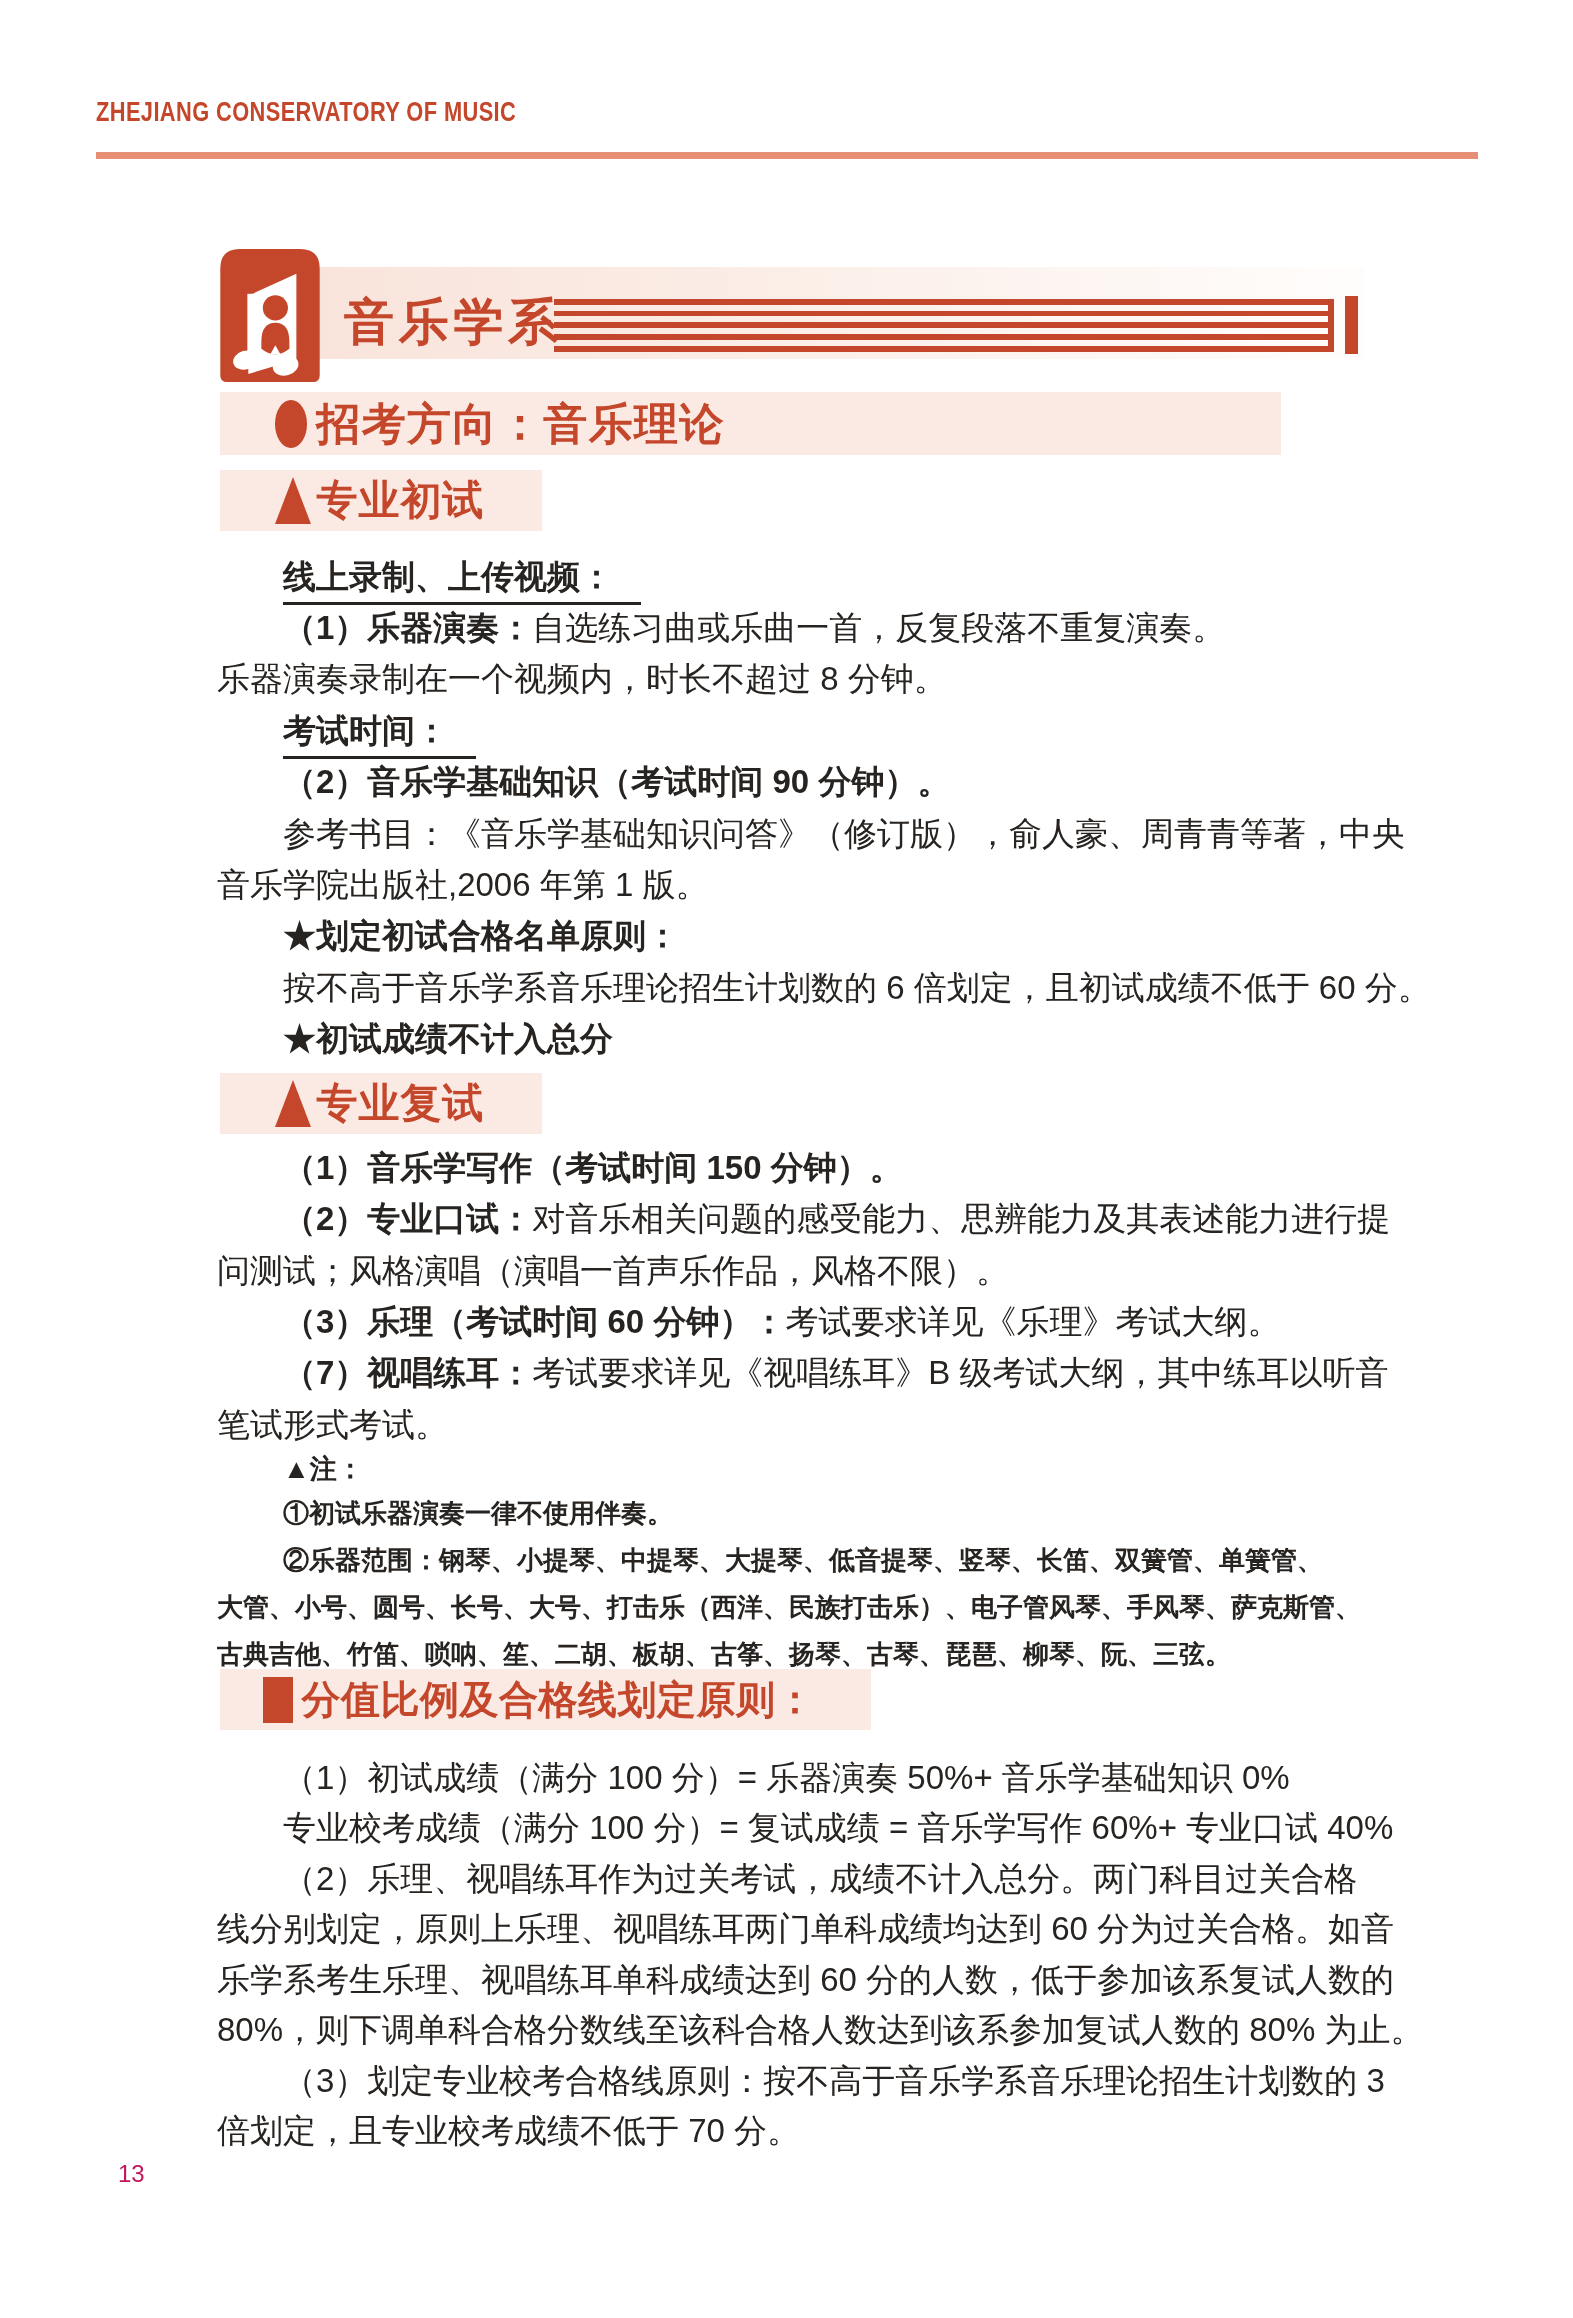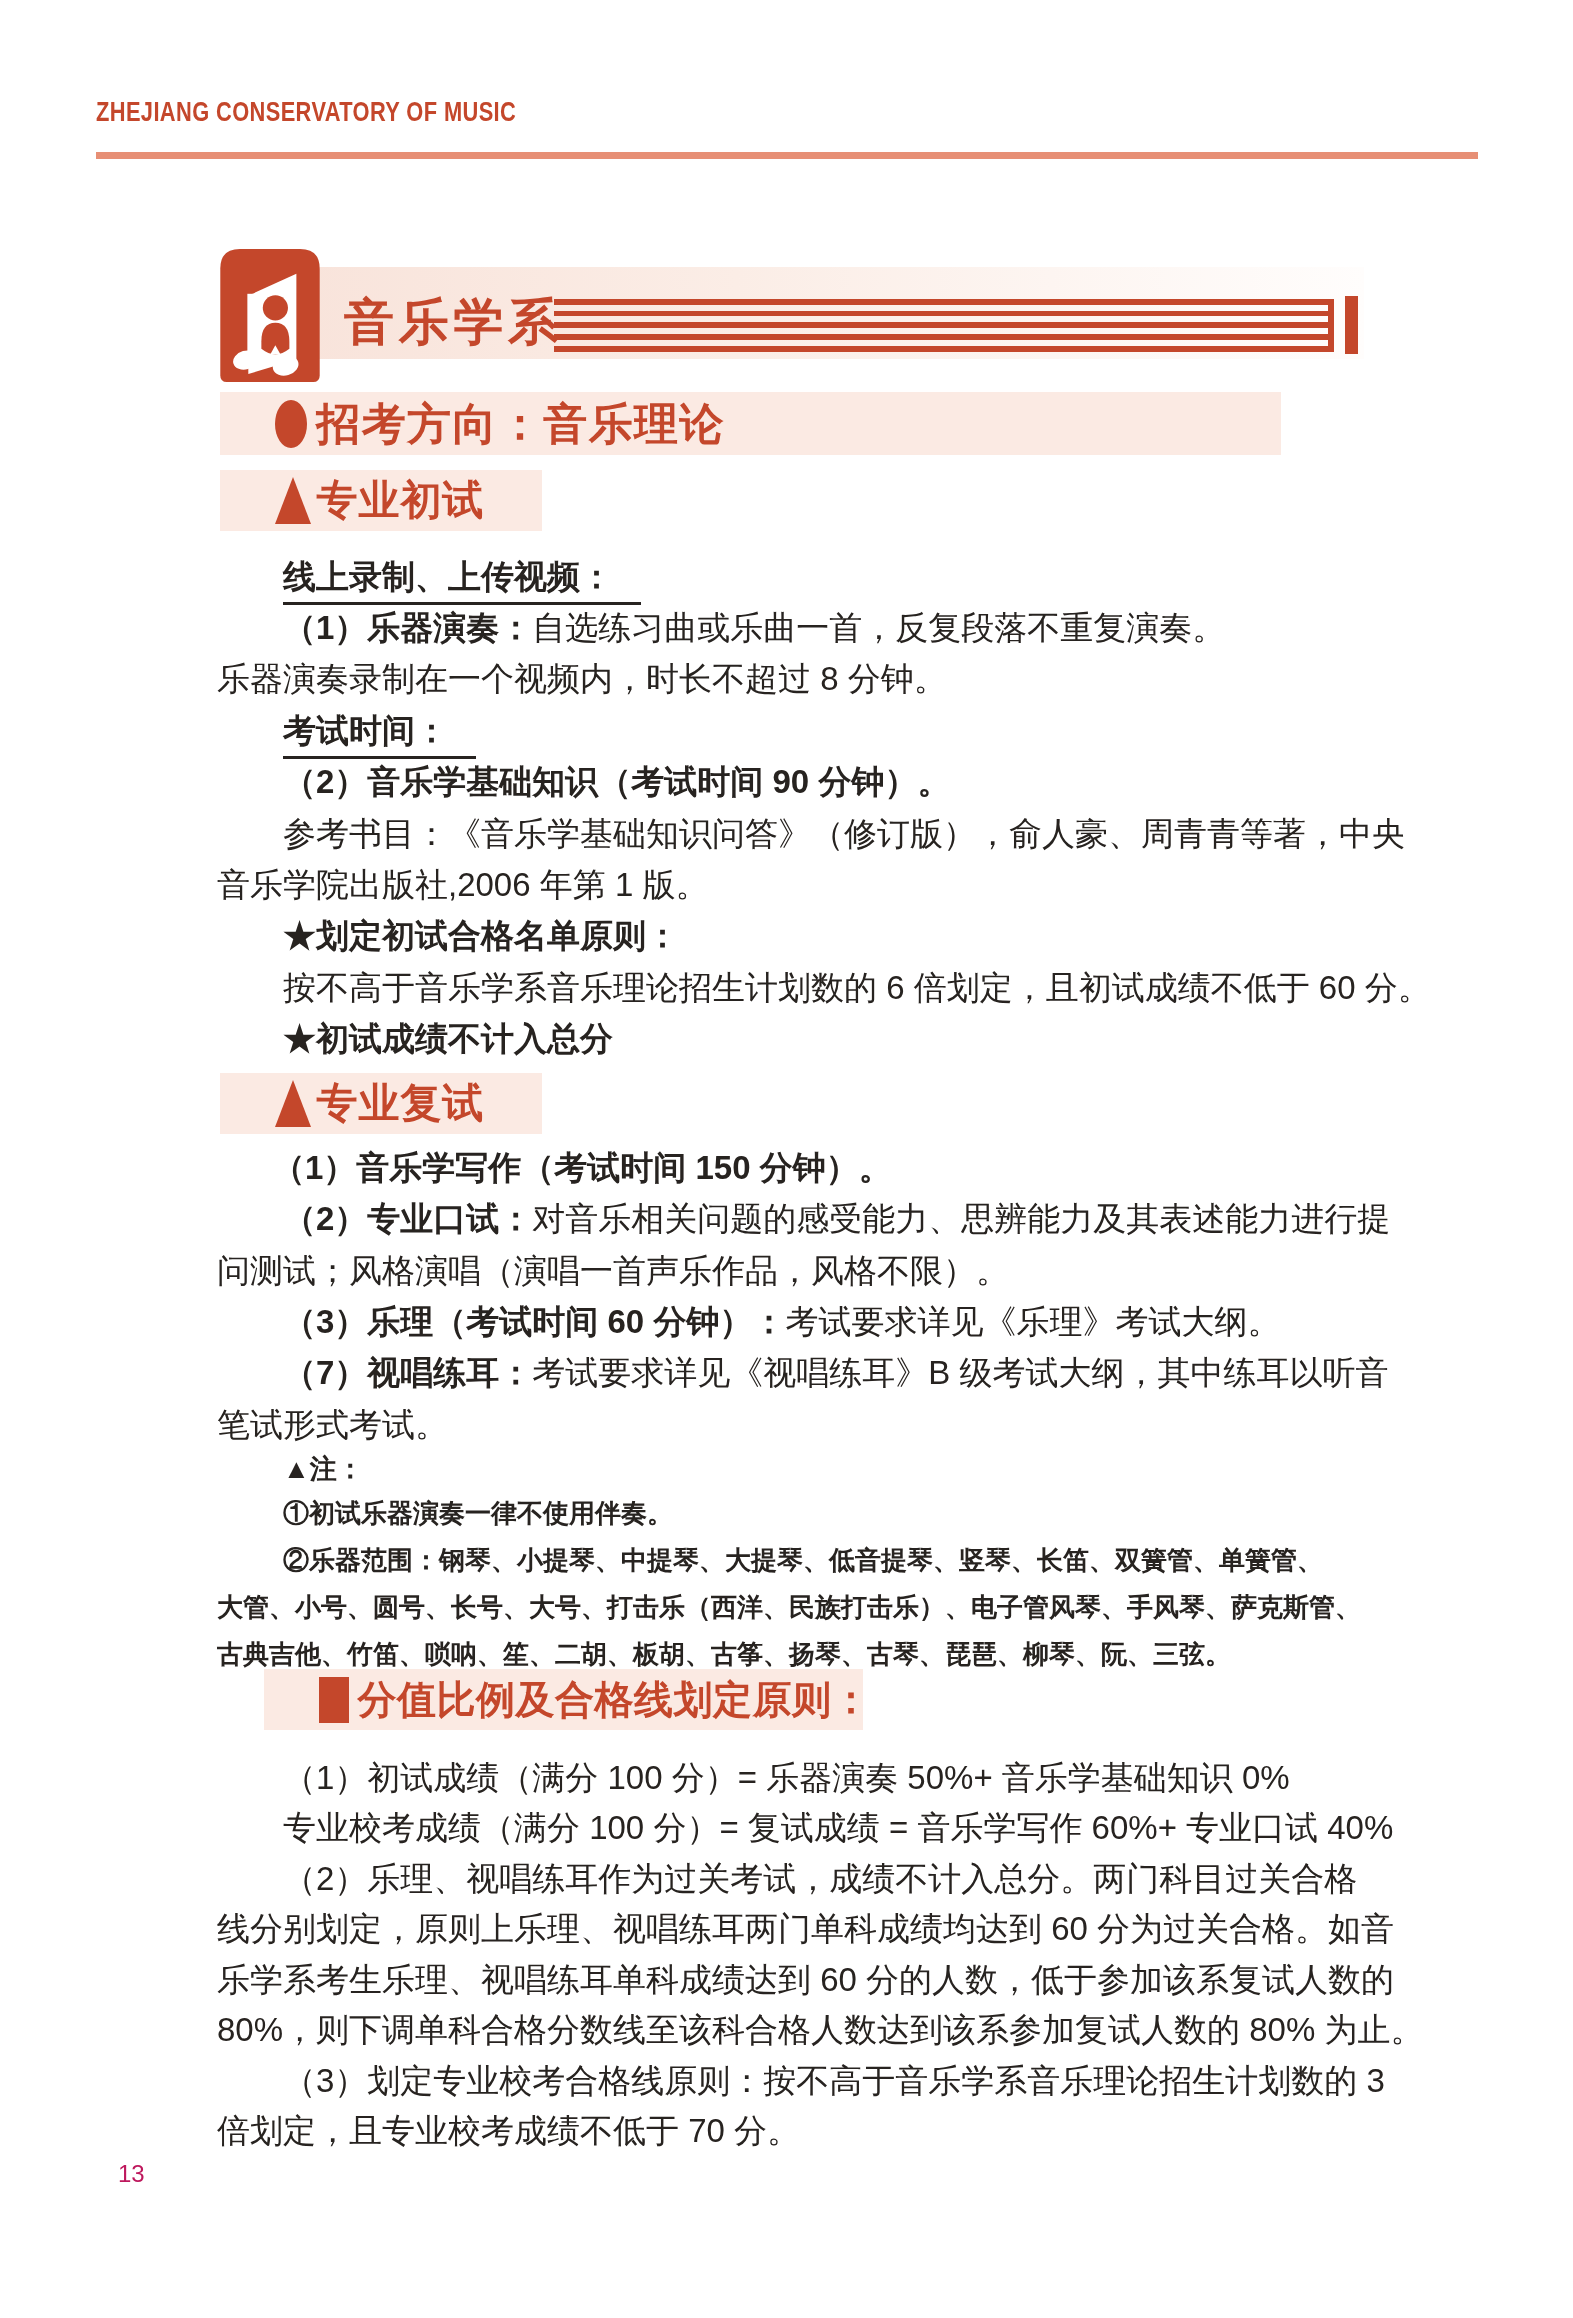--- a/index.html
+++ b/index.html
@@ -40,21 +40,21 @@
   .bar {
     position:absolute; background:#FBEAE3; display:flex; align-items:center;
     box-sizing:border-box; white-space:nowrap;
   }
   .bar .lbl { color:#C4472B; font-weight:700; line-height:1; }
   .bar-direction { left:220px; top:392px; width:1061px; height:63px; padding-left:55px; }
   .bar-direction .lbl { font-size:44px; letter-spacing:1.4px; }
   .bar-initial { left:220px; top:470px; width:322px; height:61px; padding-left:55px; }
   .bar-retest  { left:220px; top:1073px; width:322px; height:61px; padding-left:55px; }
   .bar-initial .lbl, .bar-retest .lbl { font-size:41px; letter-spacing:0.9px; }
-  .bar-scoring { left:220px; top:1669px; width:599px; height:61px; padding-left:55px;margin-left:44px; }
+  .bar-scoring { left:220px; top:1669px; width:651px; height:61px; padding-left:43px; }
   .bar-scoring .lbl { font-size:39px; letter-spacing:0.5px; }
 
   .circle-bullet {
     display:inline-block; width:32px; height:48px; border-radius:50%;
     background:#C4472B; margin-right:9.3px; flex:0 0 auto;
   }
   .triangle-bullet {
     display:inline-block; width:0; height:0; flex:0 0 auto;
     border-left:18.7px solid transparent; border-right:18.7px solid transparent;
     border-bottom:47px solid #C4472B; margin-right:5.6px;
@@ -143,21 +143,21 @@
 <div class="line" style="left:217px; top:867px;">音乐学院出版社,2006 年第 1 版。</div>
 <div class="line b" style="left:283px; top:918px;">★划定初试合格名单原则：</div>
 <div class="line" style="left:283px; top:970px;">按不高于音乐学系音乐理论招生计划数的 6 倍划定，且初试成绩不低于 60 分。</div>
 <div class="line b" style="left:283px; top:1021px;">★初试成绩不计入总分</div>
 
 <div class="bar bar-retest">
   <span class="triangle-bullet"></span>
   <span class="lbl">专业复试</span>
 </div>
 
-<div class="line b" style="left:272px; top:1150px;text-align:right;">（1）音乐学写作（考试时间 150 分钟）。</div>
+<div class="line b" style="left:283px; top:1150px;text-align:right;">（1）音乐学写作（考试时间 150 分钟）。</div>
 <div class="line" style="left:283px; top:1201px;">
   <span class="b">（2）专业口试：</span><span>对音乐相关问题的感受能力、思辨能力及其表述能力进行提</span>
 </div>
 <div class="line" style="left:217px; top:1253px;">问测试；风格演唱（演唱一首声乐作品，风格不限）。</div>
 <div class="line" style="left:283px; top:1304px;">
   <span class="b">（3）乐理（考试时间 60 分钟）：</span><span>考试要求详见《乐理》考试大纲。</span>
 </div>
 <div class="line" style="left:283px; top:1355px;">
   <span class="b">（7）视唱练耳：</span><span>考试要求详见《视唱练耳》B 级考试大纲，其中练耳以听音</span>
 </div>

